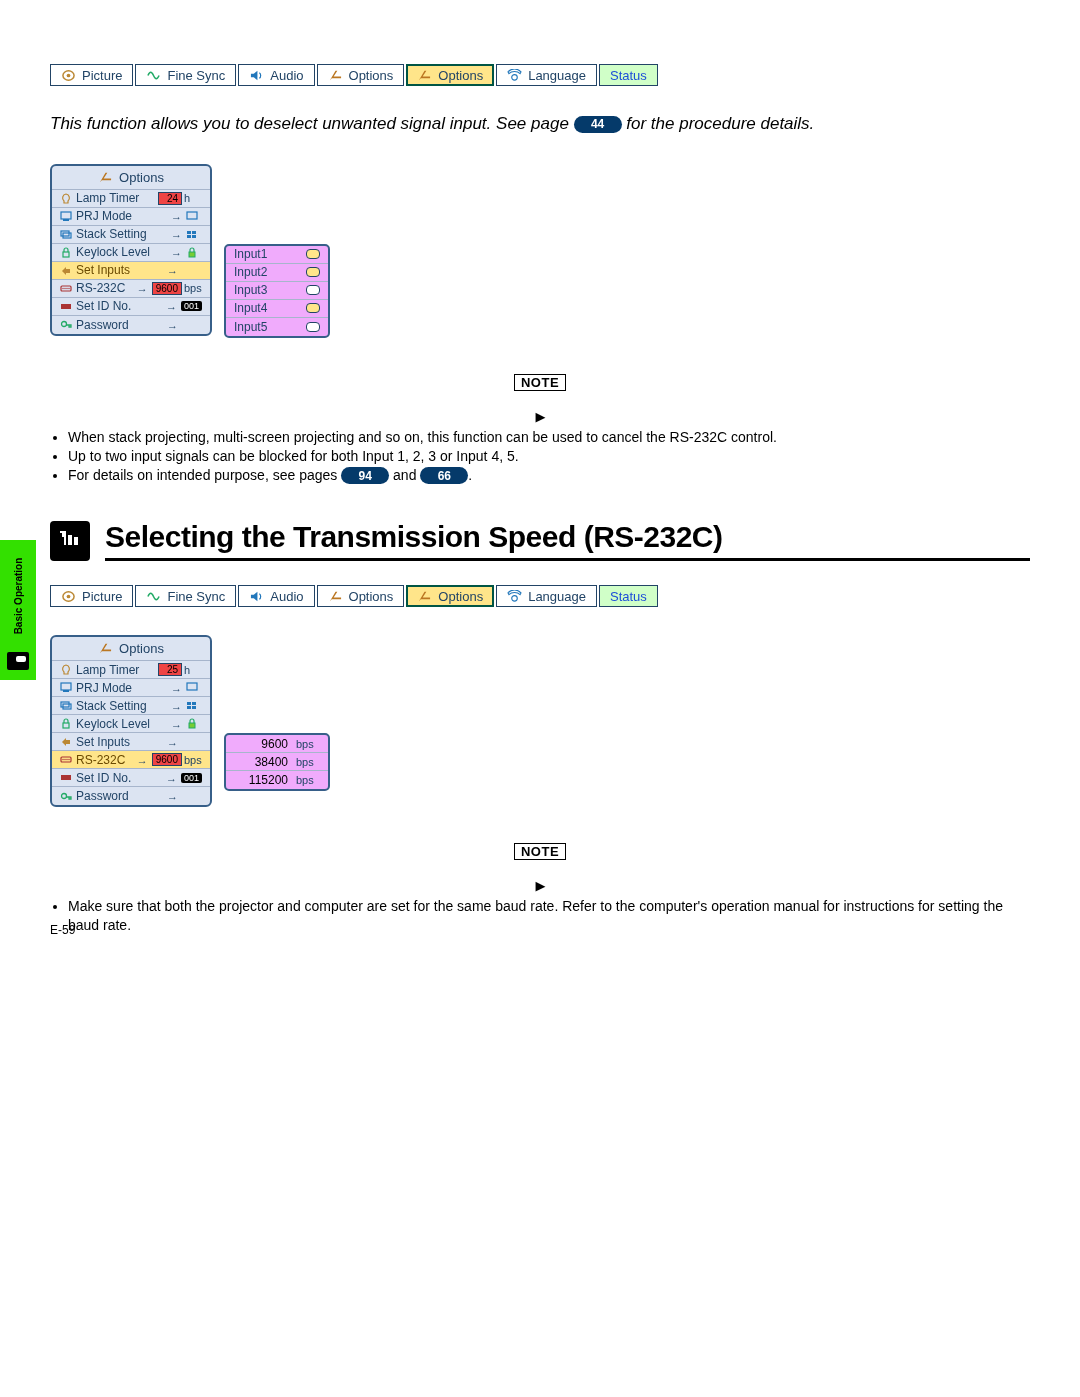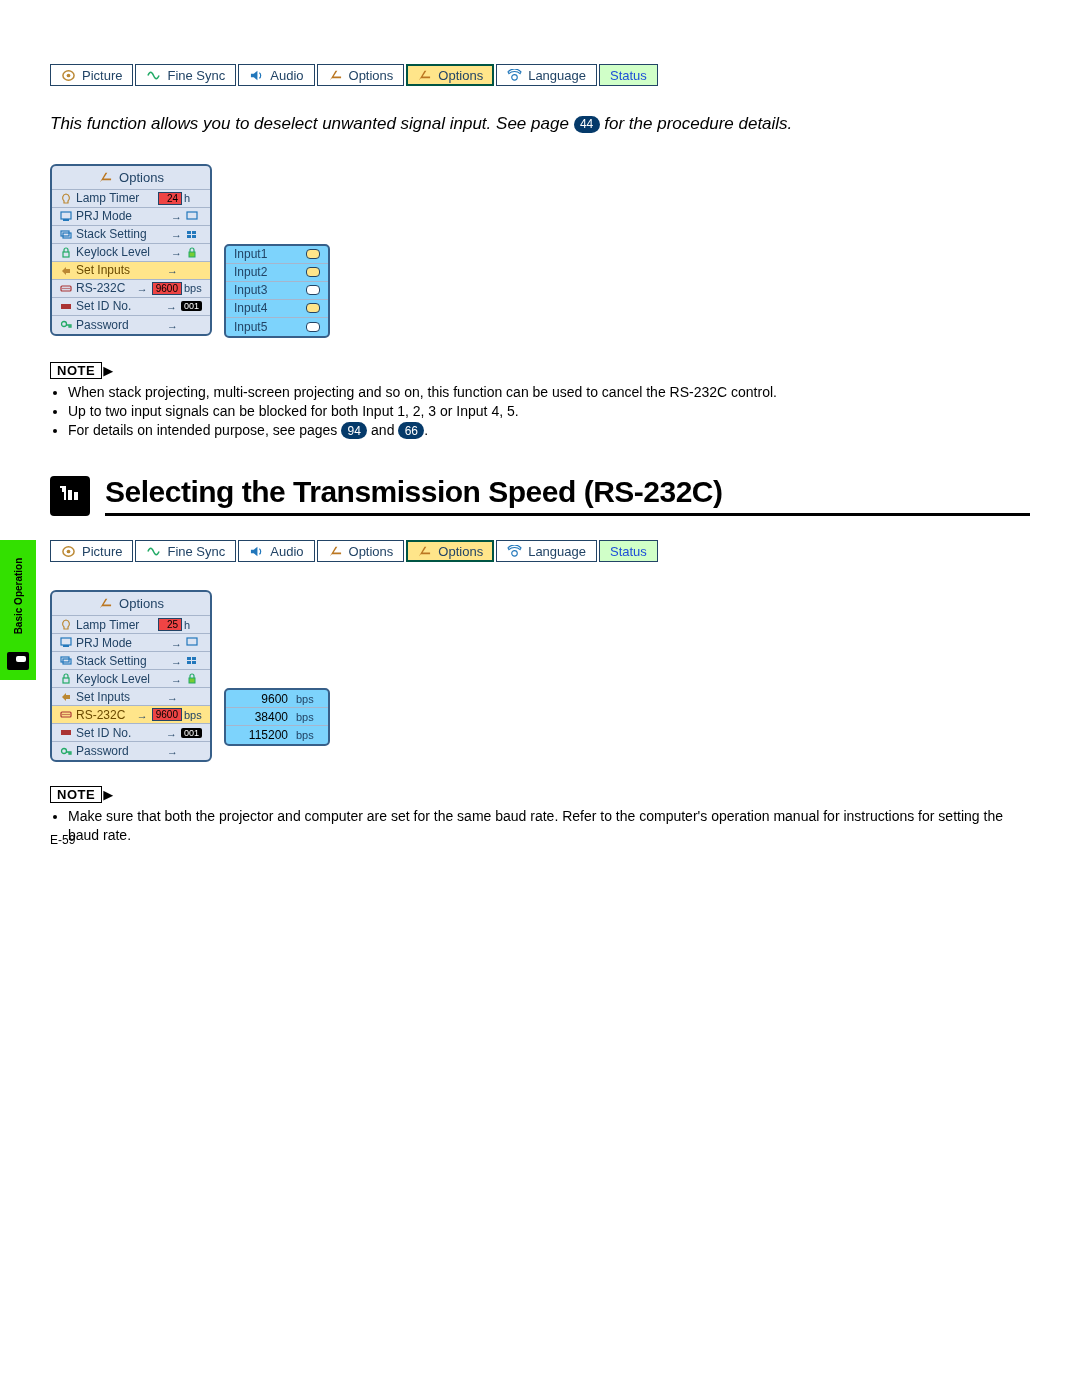--- a/index.html
+++ b/index.html
@@ -113,24 +113,24 @@
     line-height: 1.4;
     text-align: justify;
   }
   .page-chip {
     display: inline-flex;
     align-items: center;
     justify-content: center;
     background: #053a6a;
     color: #fff;
     font-style: normal;
-    font-weight: normal;
+    font-weight: bold;
     font-size: 12px;
     border-radius: 9px;
-    width: 26px; height: 17px;
+    width: 48px; height: 17px;
     vertical-align: middle;
     padding: 0 2px;
   }
   
   .panel-row {
     display: flex;
     gap: 12px;
     margin-top: 28px;
     align-items: flex-start;
   }
@@ -180,21 +180,21 @@
   }
   .osd-row .smallchip {
     background: #000; color: #fff;
     font-size: 9px; padding: 0 3px;
     border-radius: 2px;
   }
   .sub-panel {
     width: 106px;
     border: 2px solid #375f89;
     border-radius: 5px;
-    background: #7dd3fc;
+    background: #f0abfc;
     overflow: hidden;
     font-size: 12px;
   }
   .sub-row {
     display: flex; align-items: center;
     justify-content: space-between;
     padding: 1px 8px;
     height: 18px;
     border-bottom: 1px solid #a7b5cc;
     color: #246;
@@ -205,22 +205,23 @@
     border: 1.5px solid #246;
     border-radius: 4px;
     background: #ffe58a;
   }
   .sub-row .dot.e { background: #fff; }
   .sub-row.r { justify-content: flex-end; gap: 8px; }
   .sub-row .v { width: 46px; text-align: right; color: #000; }
   .sub-row .u { color: #246; font-size: 11px; width: 24px; }
   
   .note-bar {
-    display: flex; align-items: center; gap: 0;
-    margin-top: 24px;
+    display: flex; align-items: center; gap: 18px;
+    margin-top: 36px;
+    flex-direction: column;
   }
   .note-box {
     border: 1.5px solid #000;
     padding: 0px 6px 0 6px;
     font-size: 13px;
     font-weight: bold;
     letter-spacing: 0.5px;
   }
   .note-arrow {
     color: #000;

